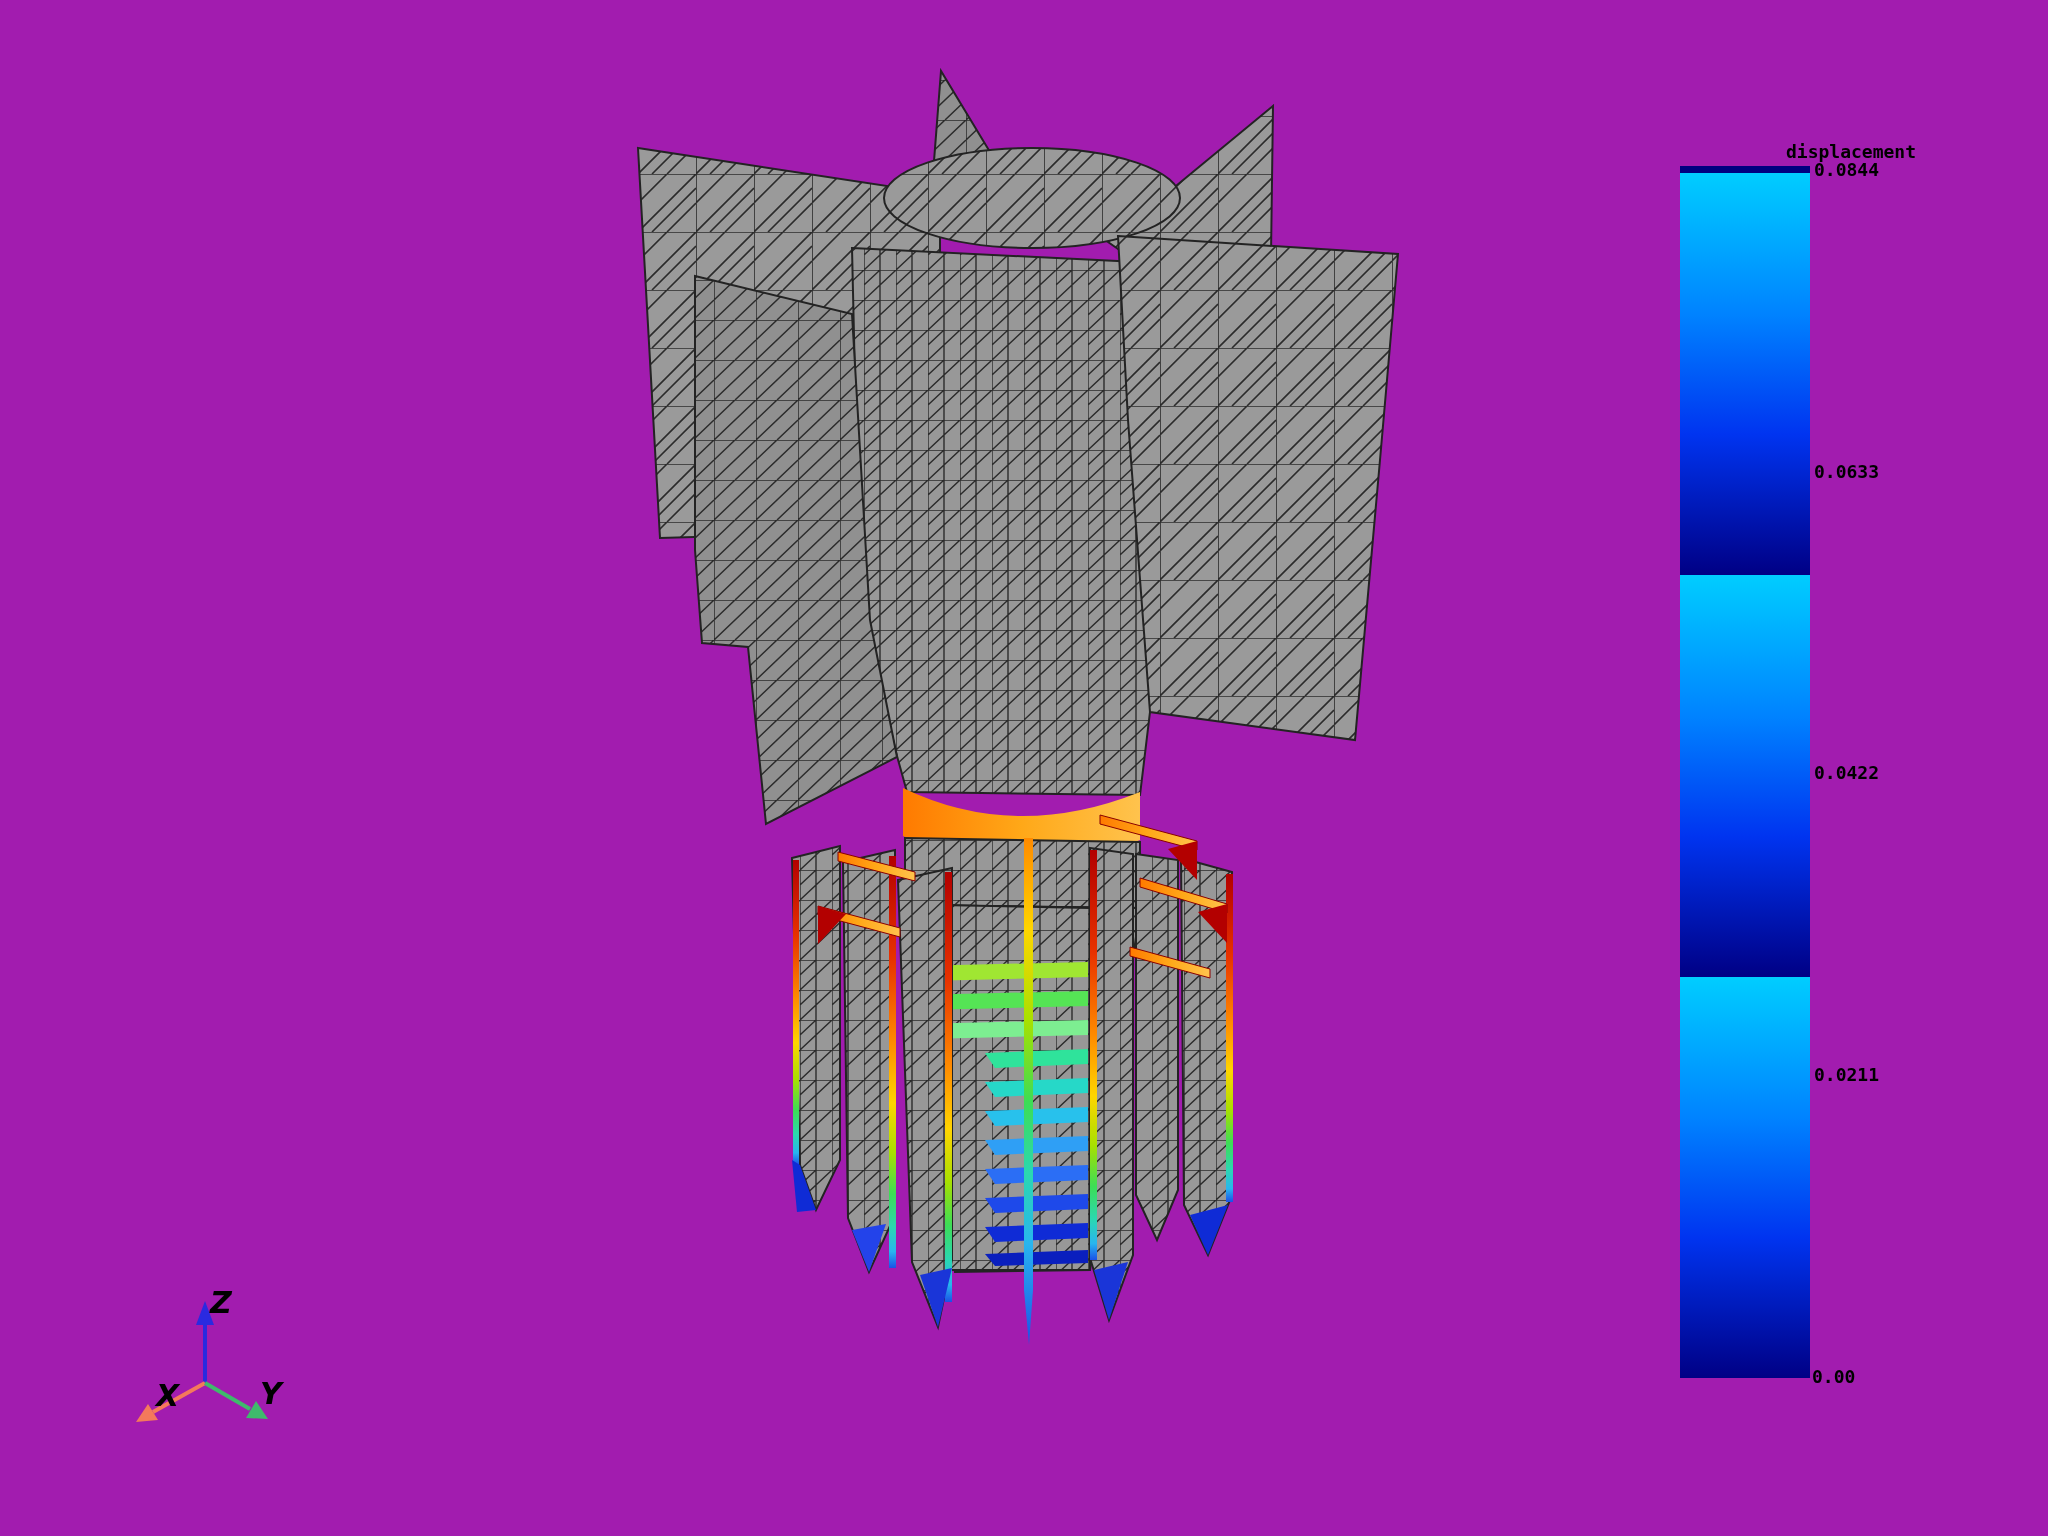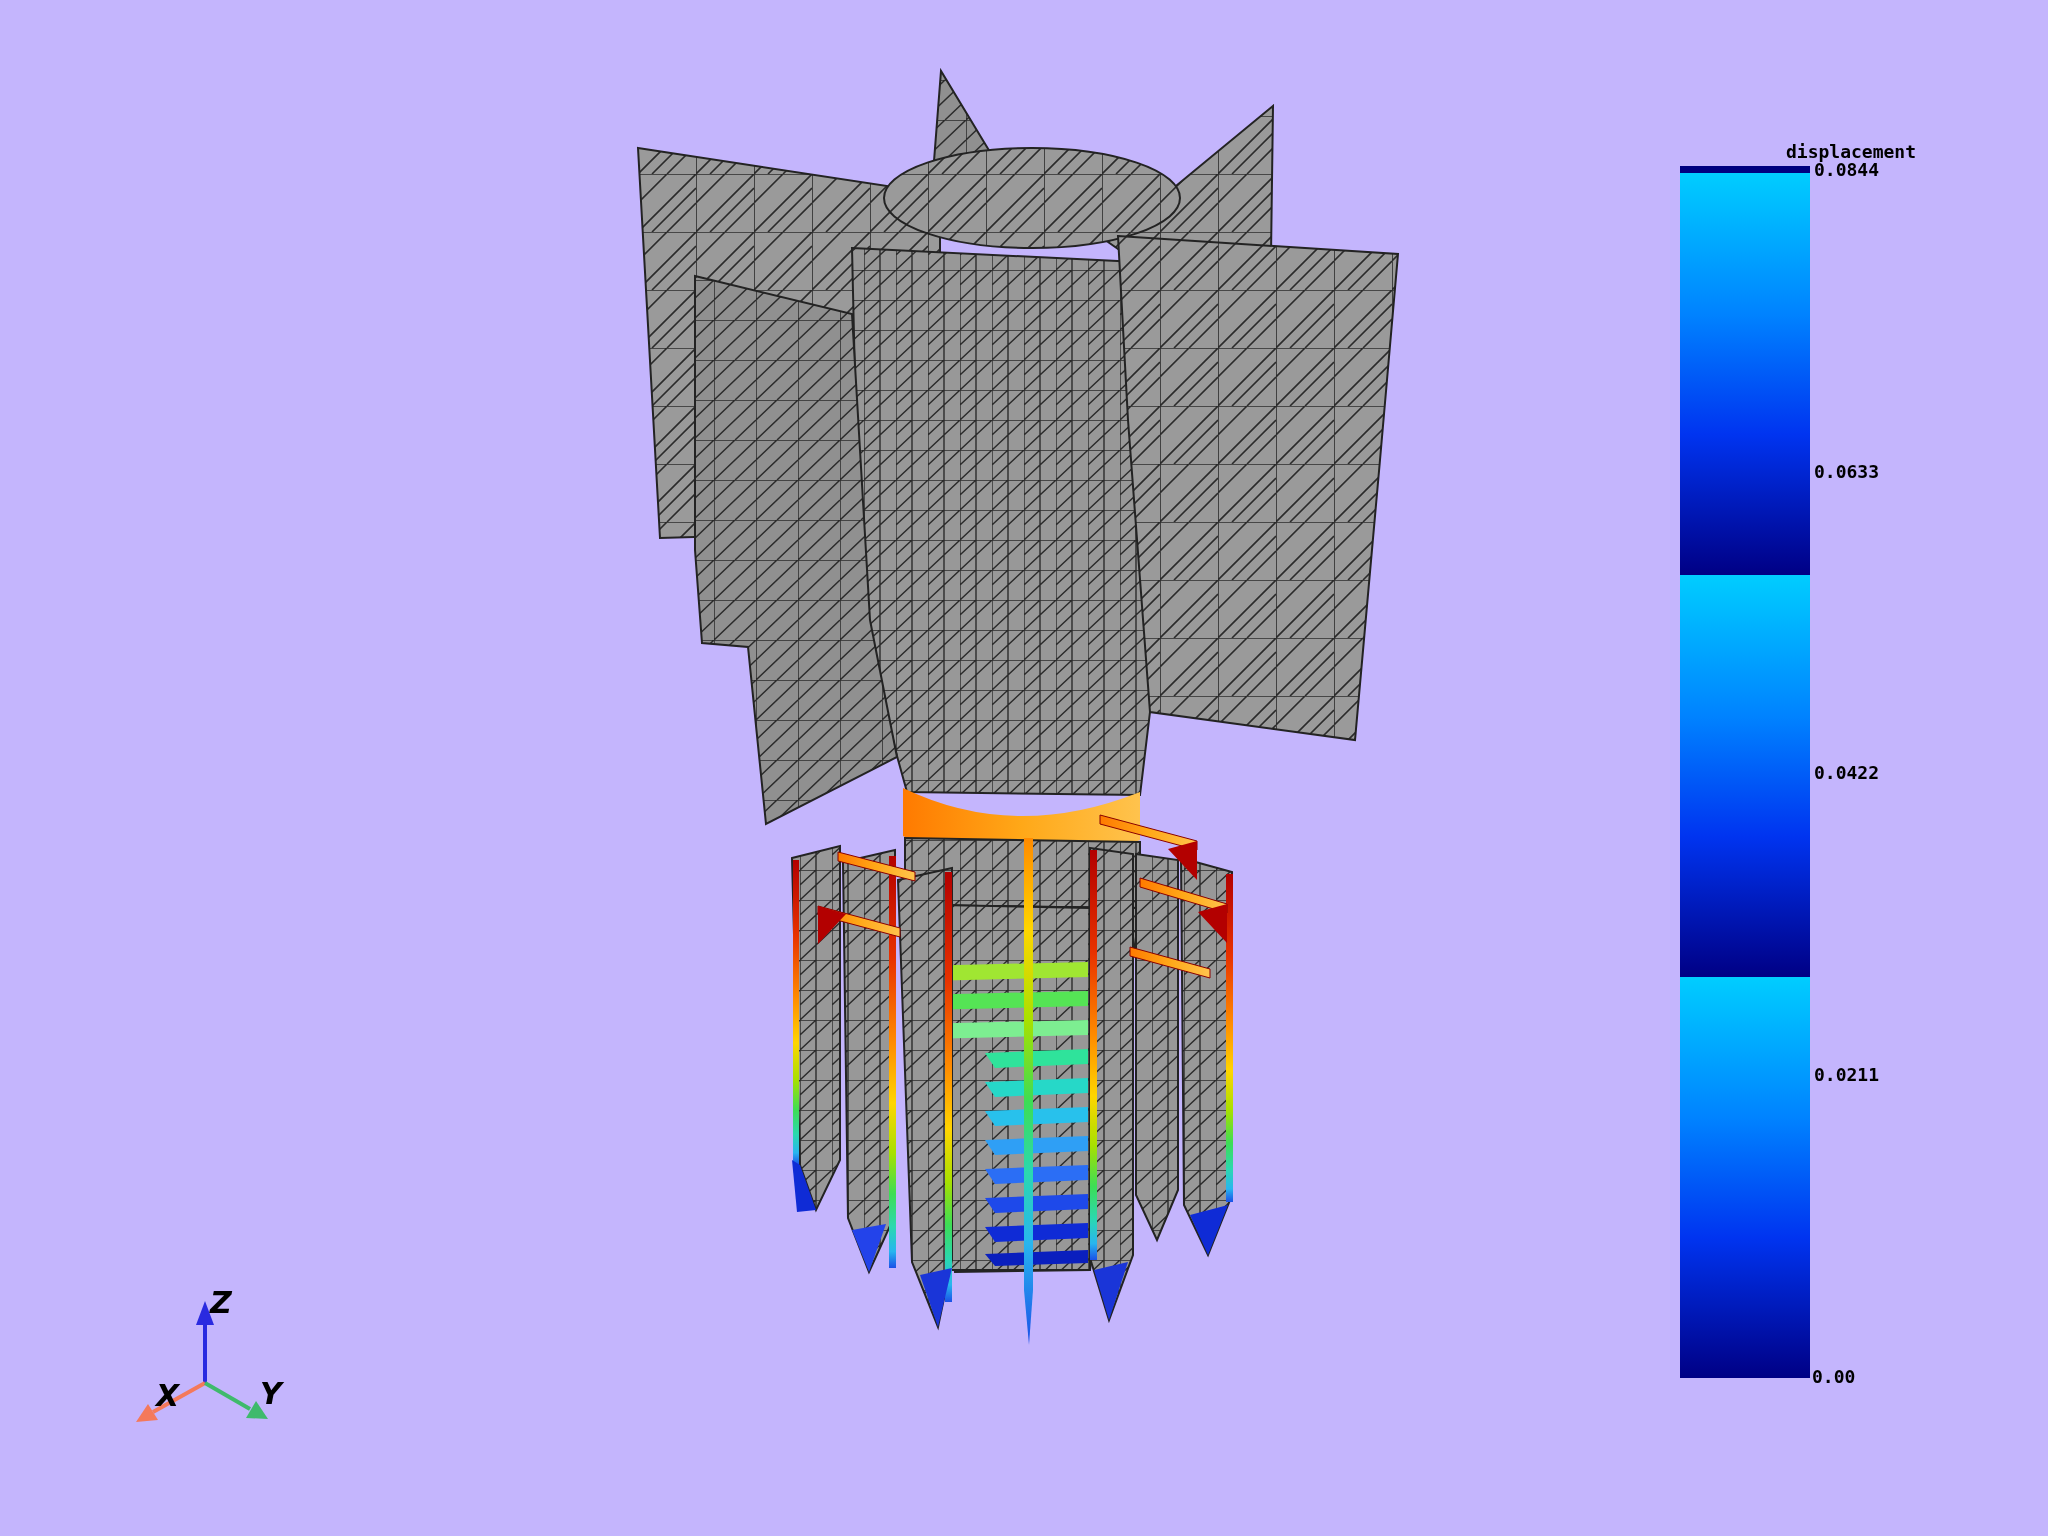--- a/index.html
+++ b/index.html
@@ -1,16 +1,16 @@
 <!DOCTYPE html>
 <html><head>
 <meta charset="utf-8">
 <style>
   html,body{margin:0;padding:0;background:#ffffff;}
-  .stage{position:relative;width:2048px;height:1536px;background:#c4b5fd;overflow:hidden;}
+  .stage{position:relative;width:2048px;height:1536px;background:#a21caf;overflow:hidden;}
   svg{position:absolute;left:0;top:0;}
   .cbtxt{font:bold 18px "DejaVu Sans Mono", monospace;fill:#000000;}
   .axtxt{font:italic bold 30px "DejaVu Sans", sans-serif;fill:#000000;}
   .face{stroke:#232323;stroke-width:2;}
   .noline{stroke:none;}
 </style>
 </head>
 <body>
 
 <div class="stage">

